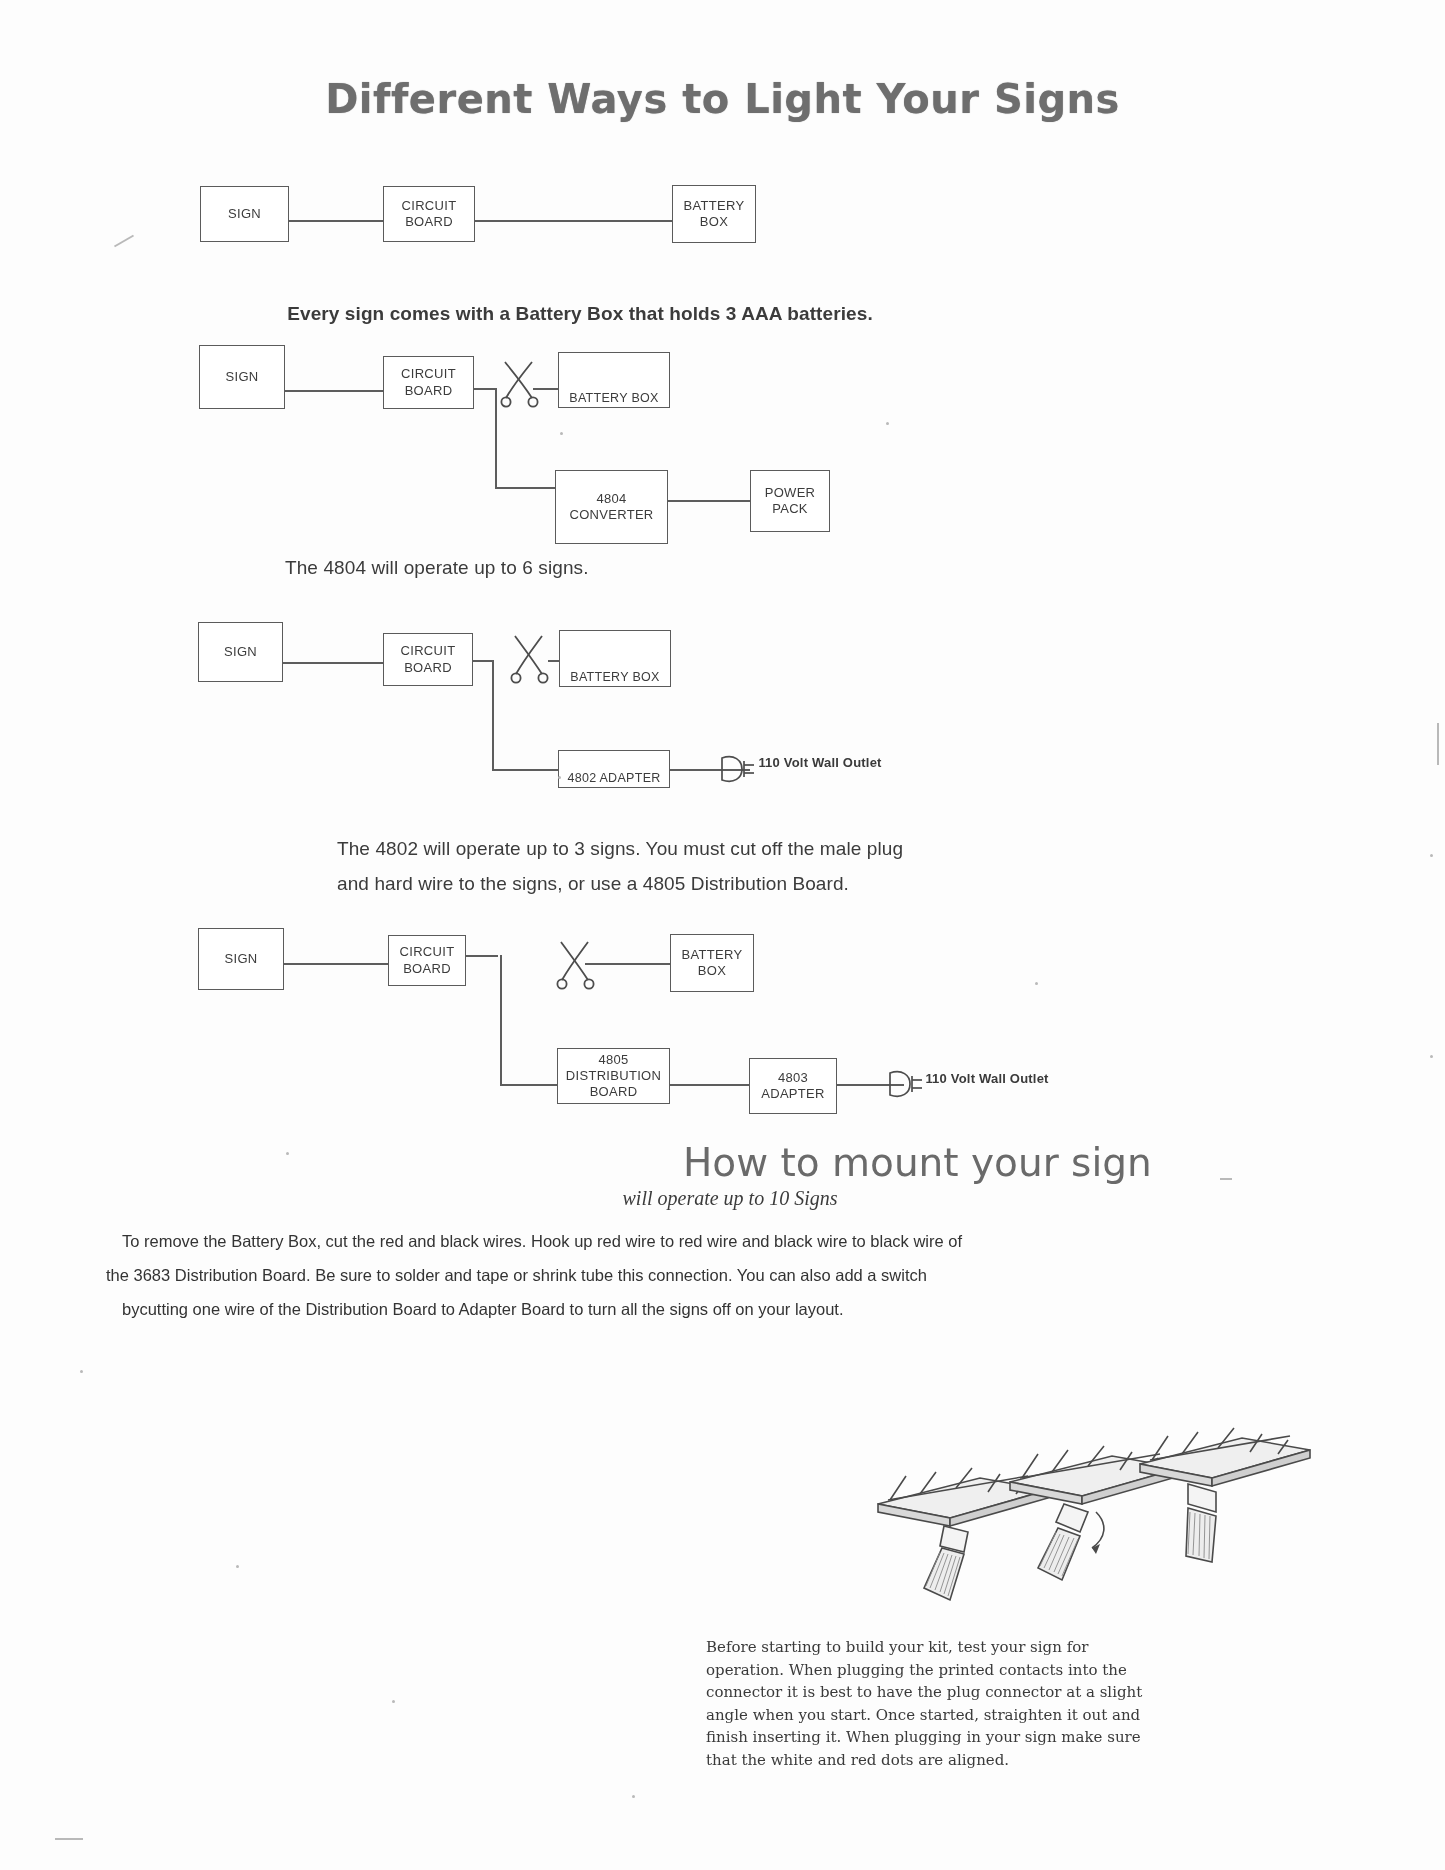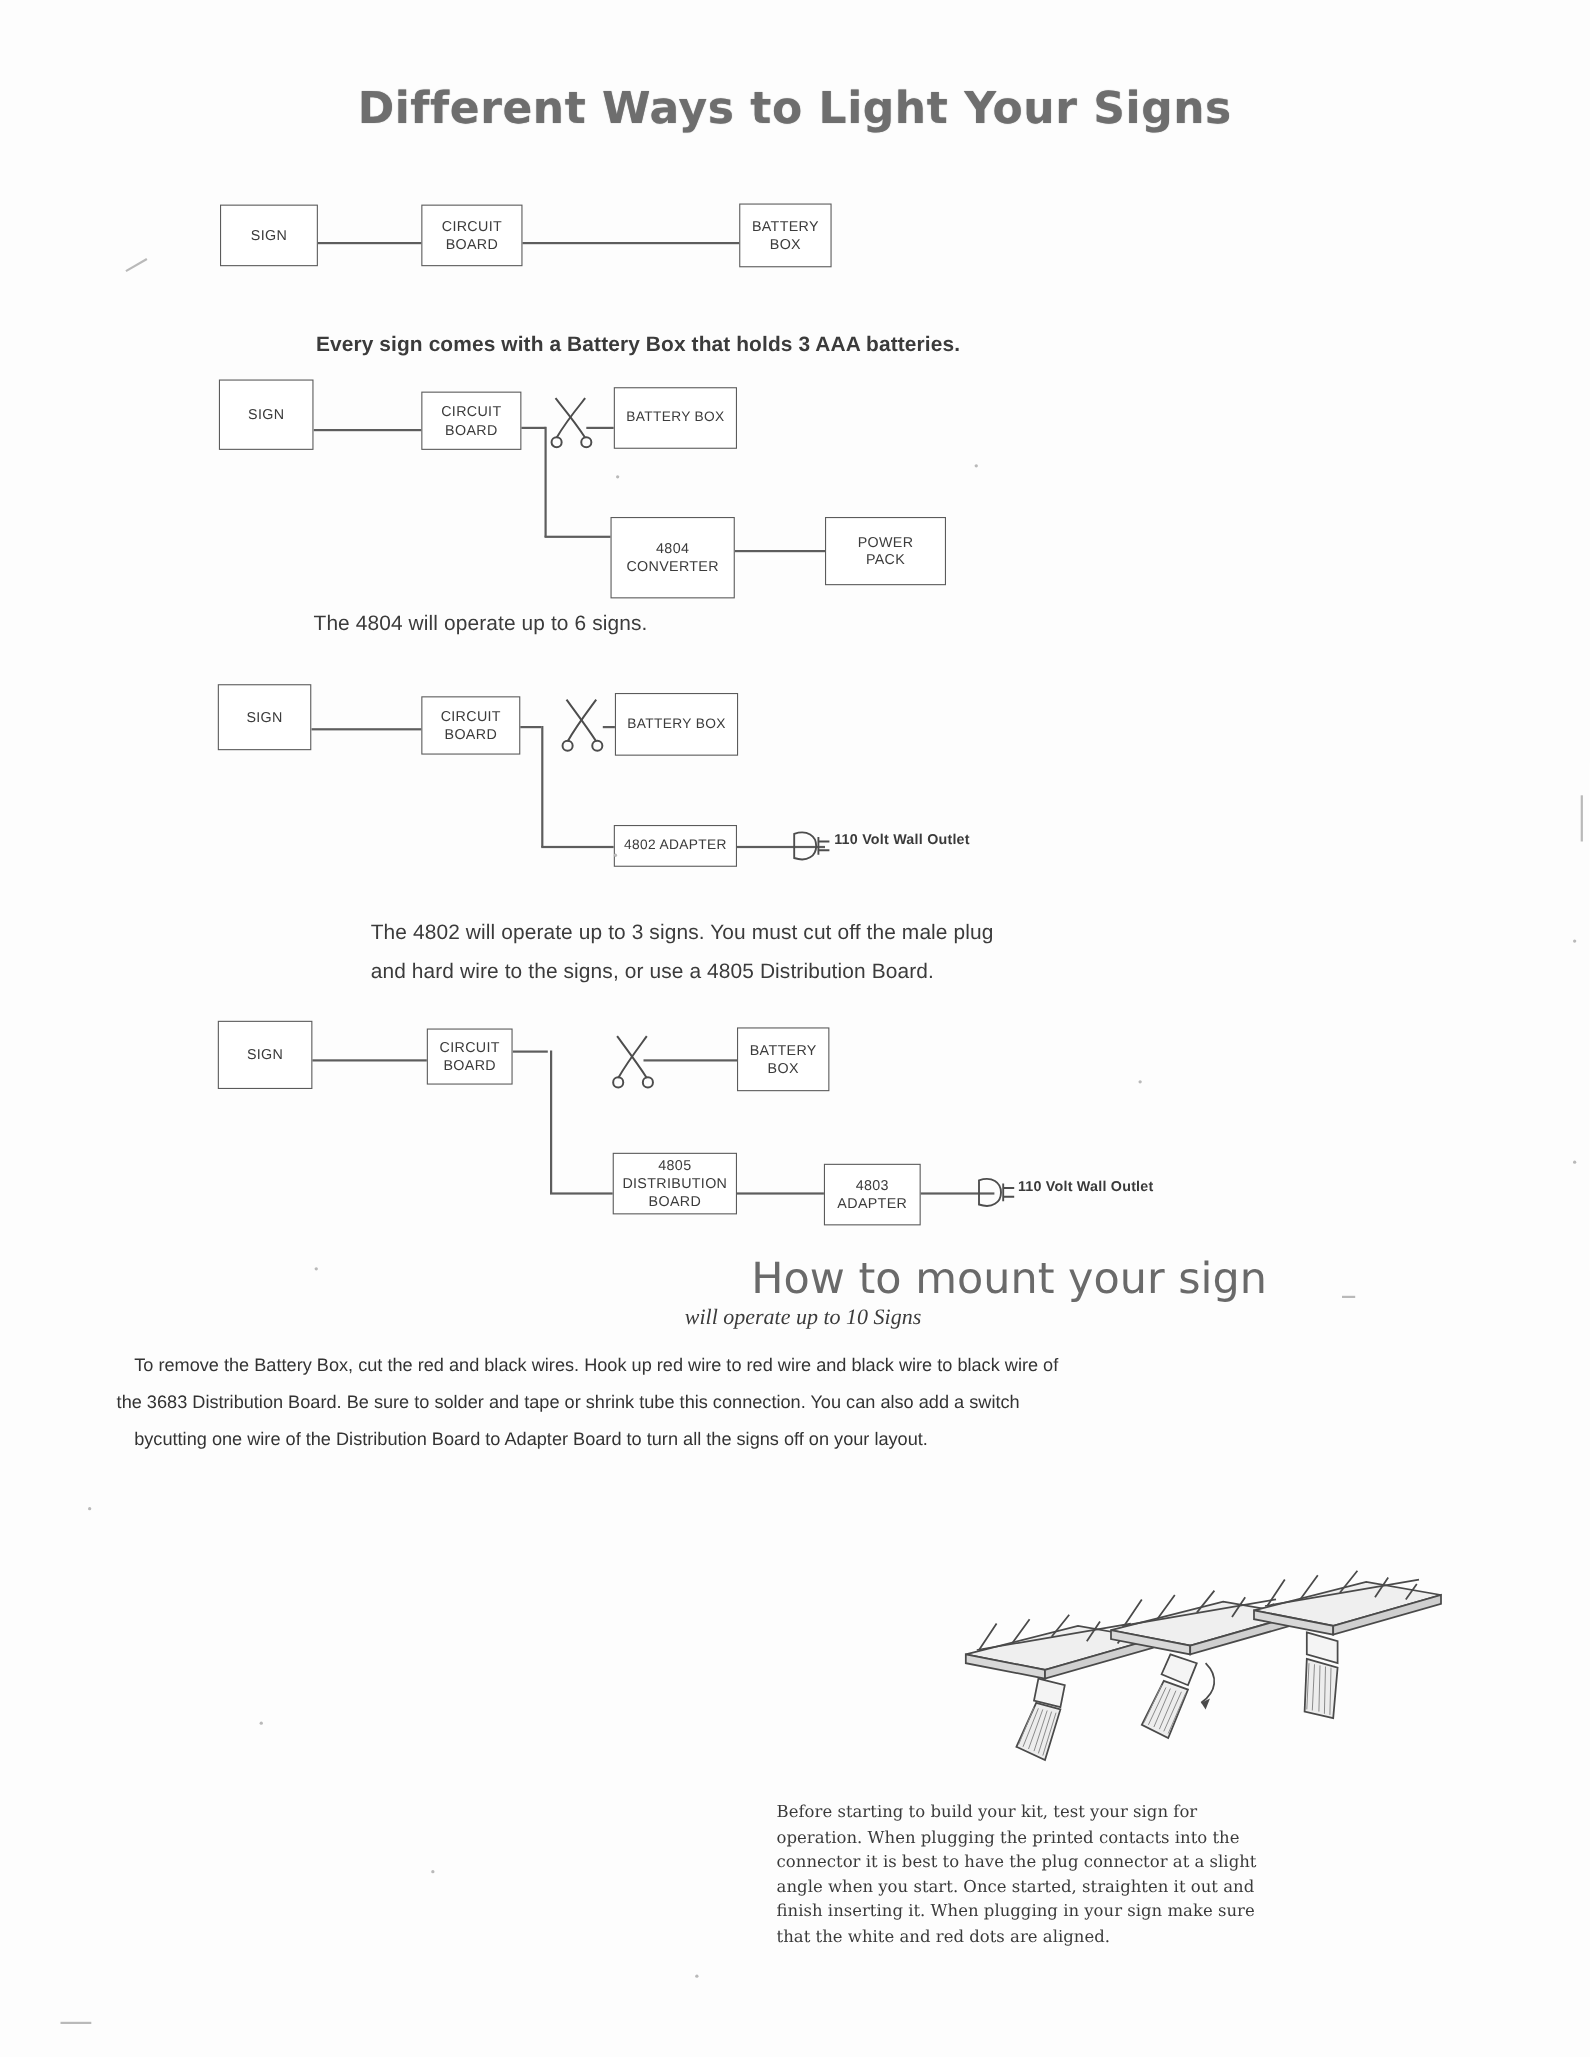--- a/index.html
+++ b/index.html
@@ -53,21 +53,21 @@
     flex-direction: column;
     align-items: center;
     justify-content: center;
     text-align: center;
     font-size: 13px;
     line-height: 1.25;
     color: #3c3c3c;
     letter-spacing: 0.3px;
     box-sizing: border-box;
   }
-  .box.small { font-size: 12.5px; }
+  .box.small { font-size: 12.5px; justify-content: flex-end; }
   .box .ln { display: block; white-space: nowrap; }
 
   
   .wire {
     position: absolute;
     background: #5d5d5d;
   }
   .wire.h { height: 1.6px; }
   .wire.v { width: 1.6px; }
 
@@ -164,21 +164,21 @@
     <span class="ln">CIRCUIT</span>
     <span class="ln">BOARD</span>
   </div>
   <div class="box small" style="left:558px; top:352px; width:112px; height:56px;">
     <span class="ln">BATTERY BOX</span>
   </div>
   <div class="box" style="left:555px; top:470px; width:113px; height:74px;">
     <span class="ln">4804</span>
     <span class="ln">CONVERTER</span>
   </div>
-  <div class="box" style="left:750px; top:470px; width:110px; height:62px;text-align:center;">
+  <div class="box" style="left:750px; top:470px; width:80px; height:62px;text-align:center;">
     <span class="ln">POWER</span>
     <span class="ln">PACK</span>
   </div>
 
   <svg class="svgart" style="left:499px; top:358px;" width="44" height="50" viewBox="0 0 44 50">
     <g stroke="#4d4d4d" stroke-width="1.8" fill="none">
       <path d="M6 4 C14 14, 24 26, 33 40"></path>
       <path d="M33 4 C25 14, 15 26, 7 40"></path>
       <circle cx="7" cy="44" r="4.6"></circle>
       <circle cx="34" cy="44" r="4.6"></circle>

